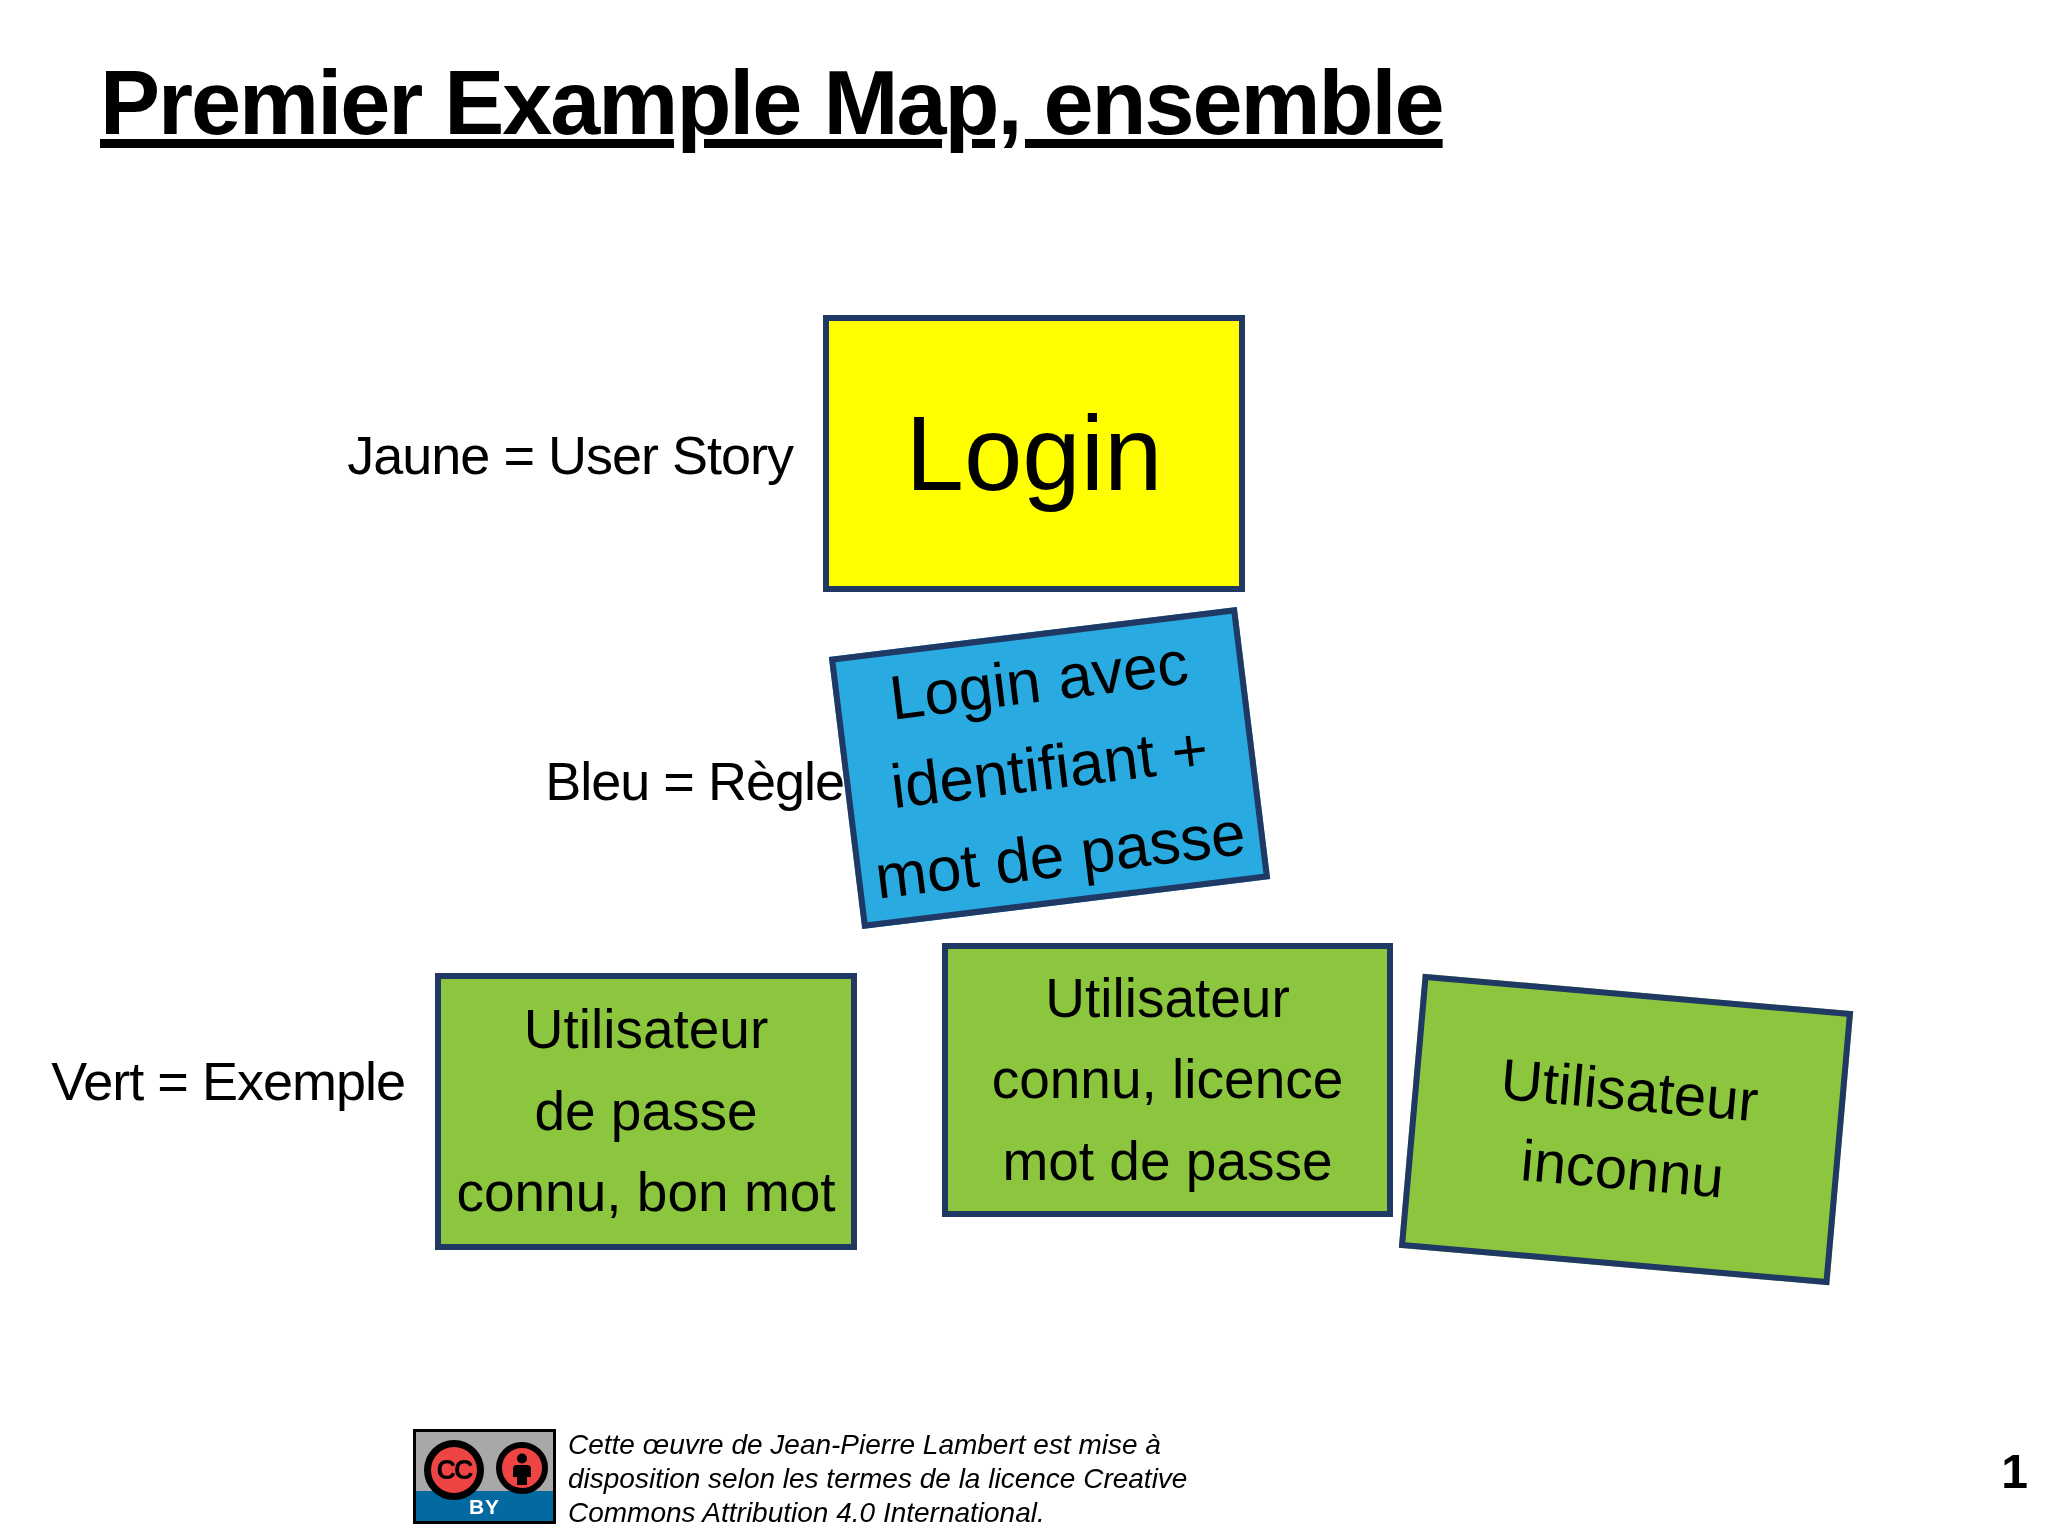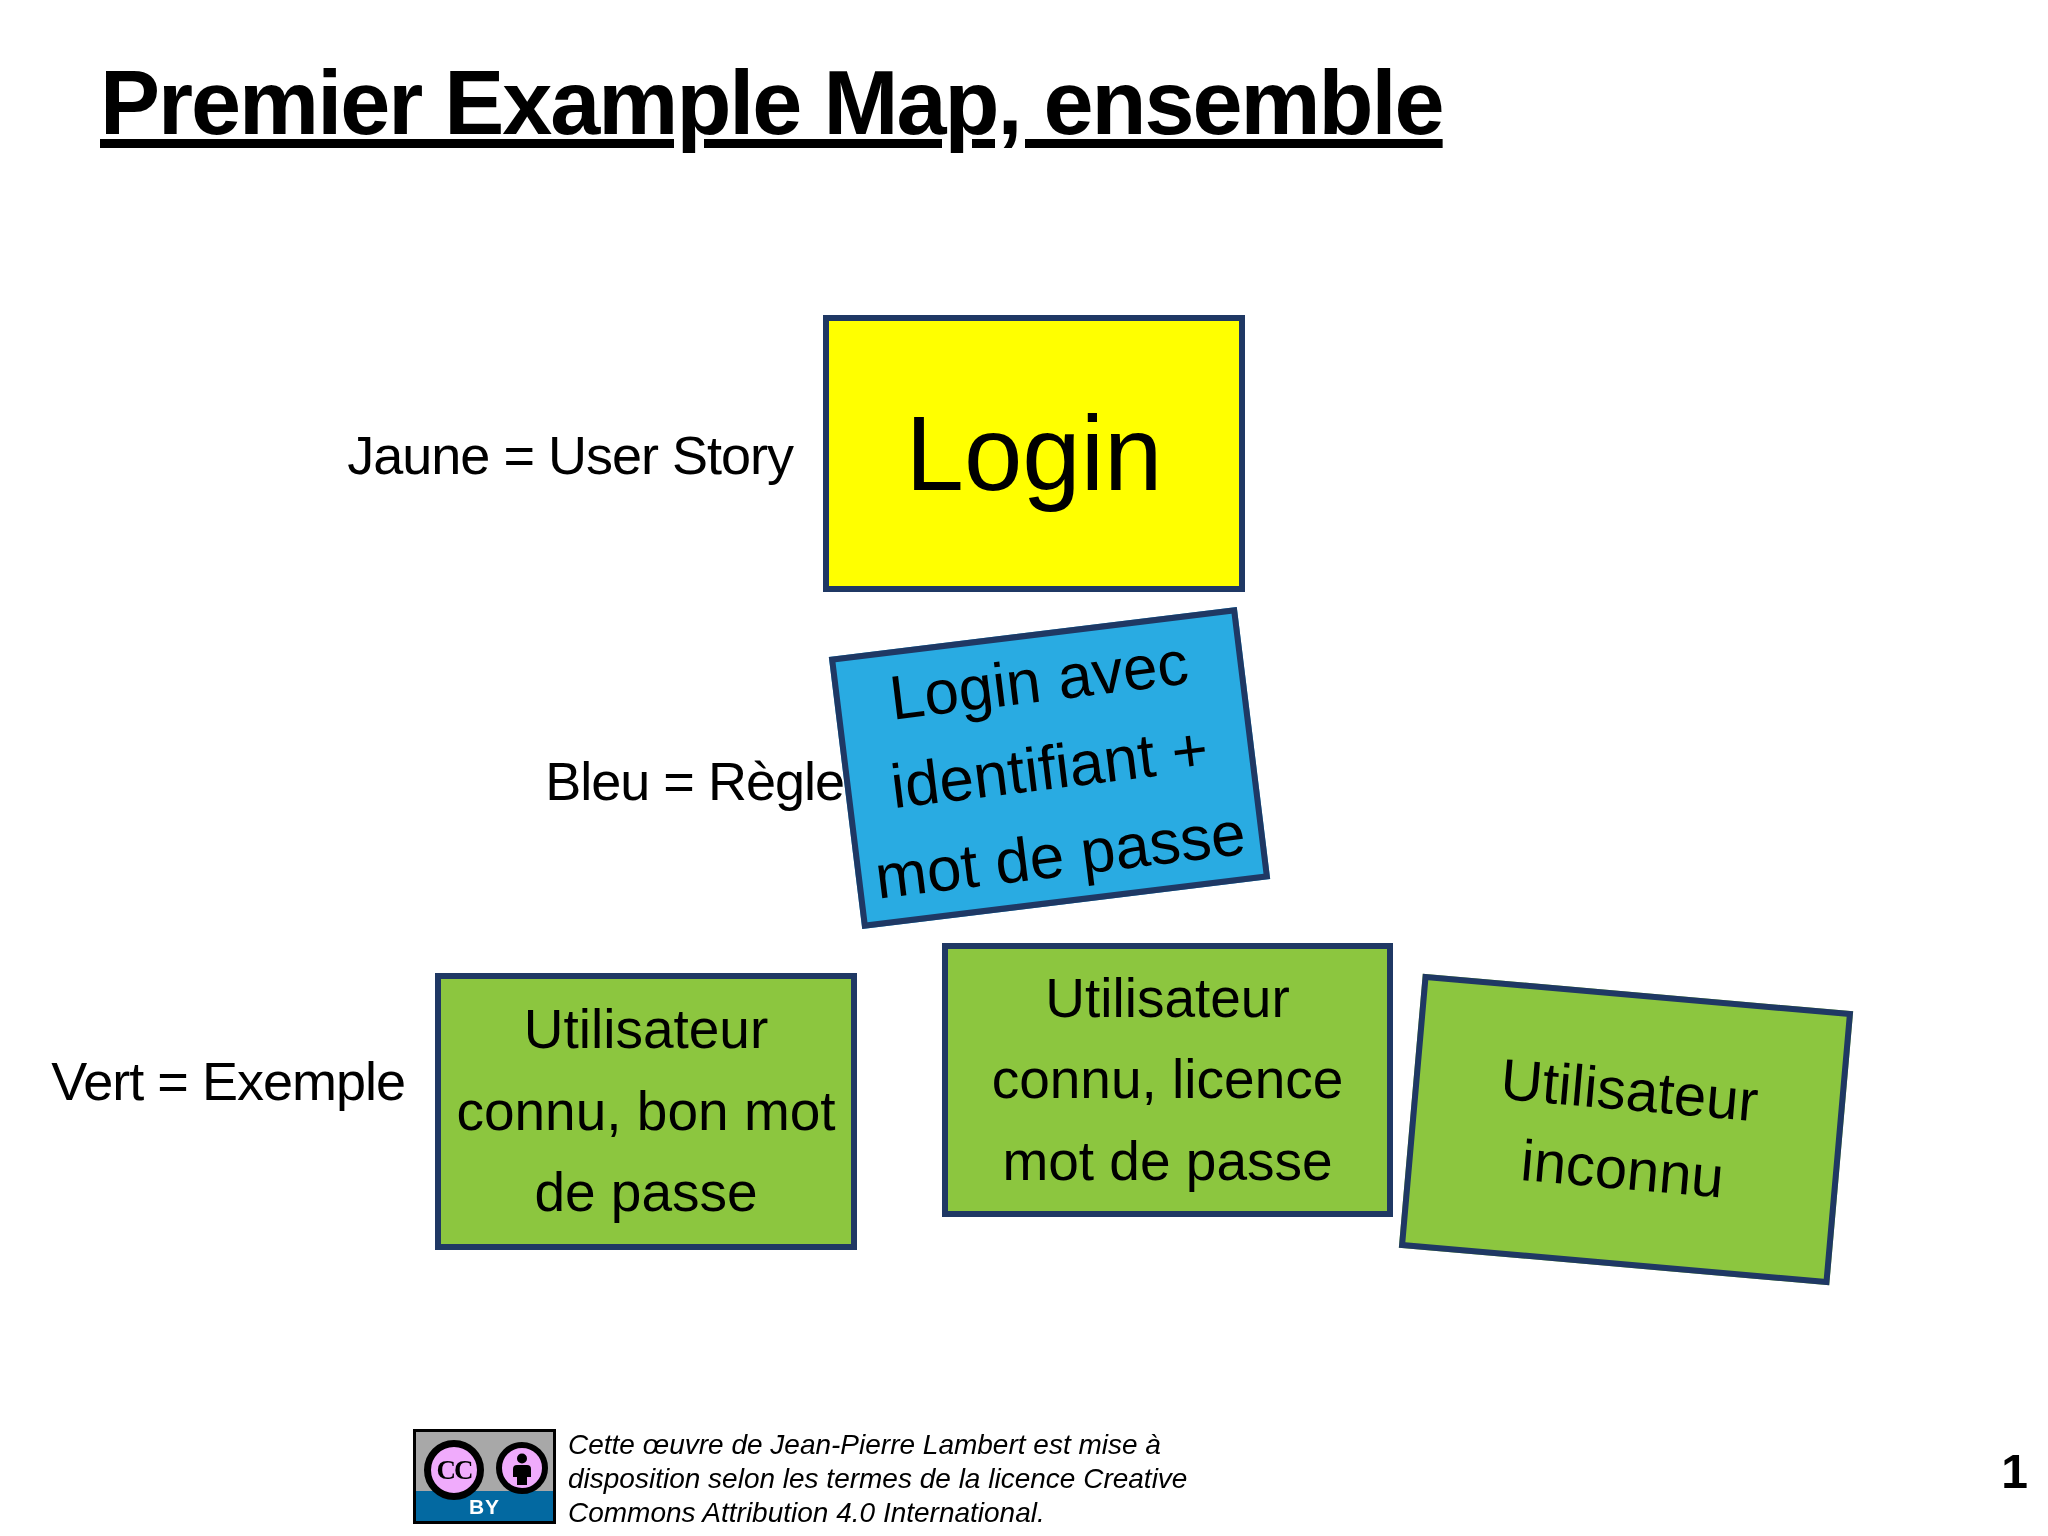--- a/index.html
+++ b/index.html
@@ -79,23 +79,23 @@
     background: #0369a1;
     display: flex; align-items: center; justify-content: center;
   }
   .cc-by-text {
     color: #ffffff; font-weight: 700; font-size: 21px; letter-spacing: 1px;
     line-height: 1;
   }
   .cc-circle {
     position: absolute;
     box-sizing: border-box;
-    background: #f0abfc;
+    background: #ef4444;
     border-radius: 50%;
-    display: flex; align-items: center; justify-content: center; font-family: Liberation Serif, serif;
+    display: flex; align-items: center; justify-content: center;
   }
   .cc-logo {
     left: 8px; top: 8px; width: 60px; height: 60px;
     border: 7px solid #000000;
     font-weight: 700; font-size: 27px; letter-spacing: -2px;
     z-index: 2;
   }
   .cc-person {
     left: 80px; top: 10px; width: 52px; height: 52px;
     border: 6px solid #000000;
@@ -131,22 +131,22 @@
   </div>
 
   <div class="note note-blue" style="background-color: rgb(41, 171, 226);">
     <div class="note-line">Login avec</div>
     <div class="note-line">identifiant +</div>
     <div class="note-line">mot de passe</div>
   </div>
 
   <div class="note note-green1" style="background-color: rgb(140, 198, 63);">
     <div class="note-line">Utilisateur</div>
+    <div class="note-line">de passe</div>
     <div class="note-line">connu, bon mot</div>
-    <div class="note-line">de passe</div>
   </div>
 
   <div class="note note-green2" style="background-color: rgb(140, 198, 63);">
     <div class="note-line">Utilisateur</div>
     <div class="note-line">connu, licence</div>
     <div class="note-line">mot de passe</div>
   </div>
 
   <div class="note note-green3" style="background-color: rgb(140, 198, 63);">
     <div class="note-line">Utilisateur</div>

